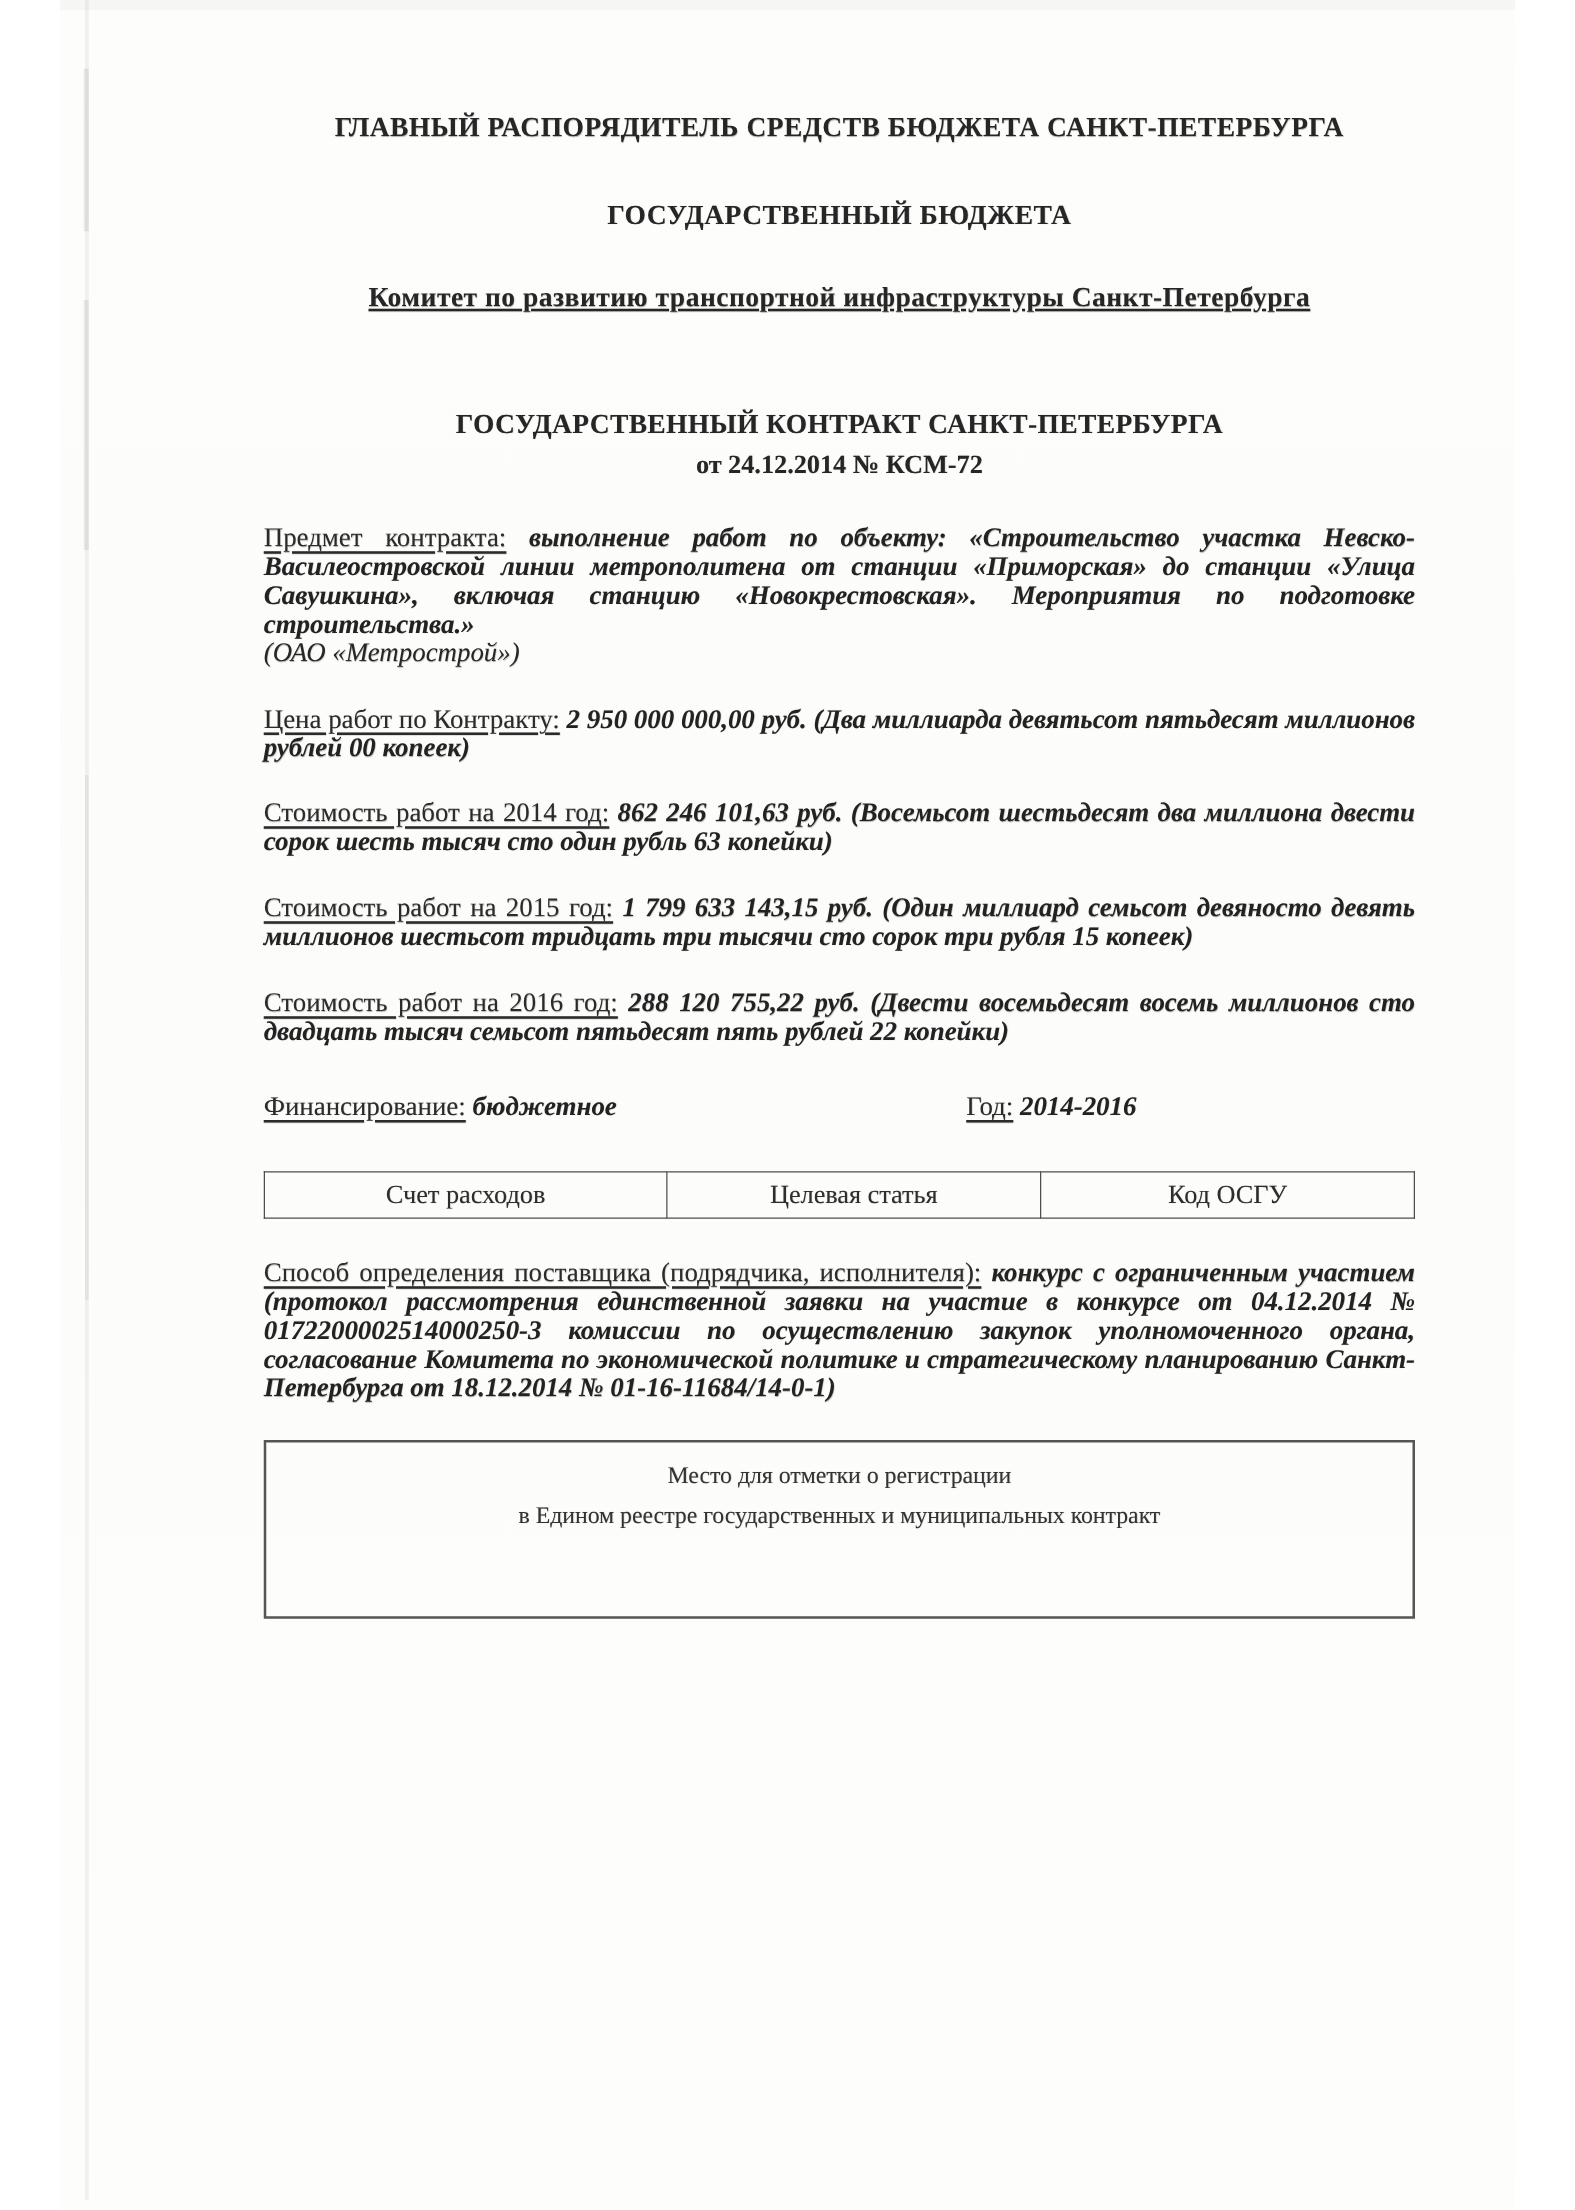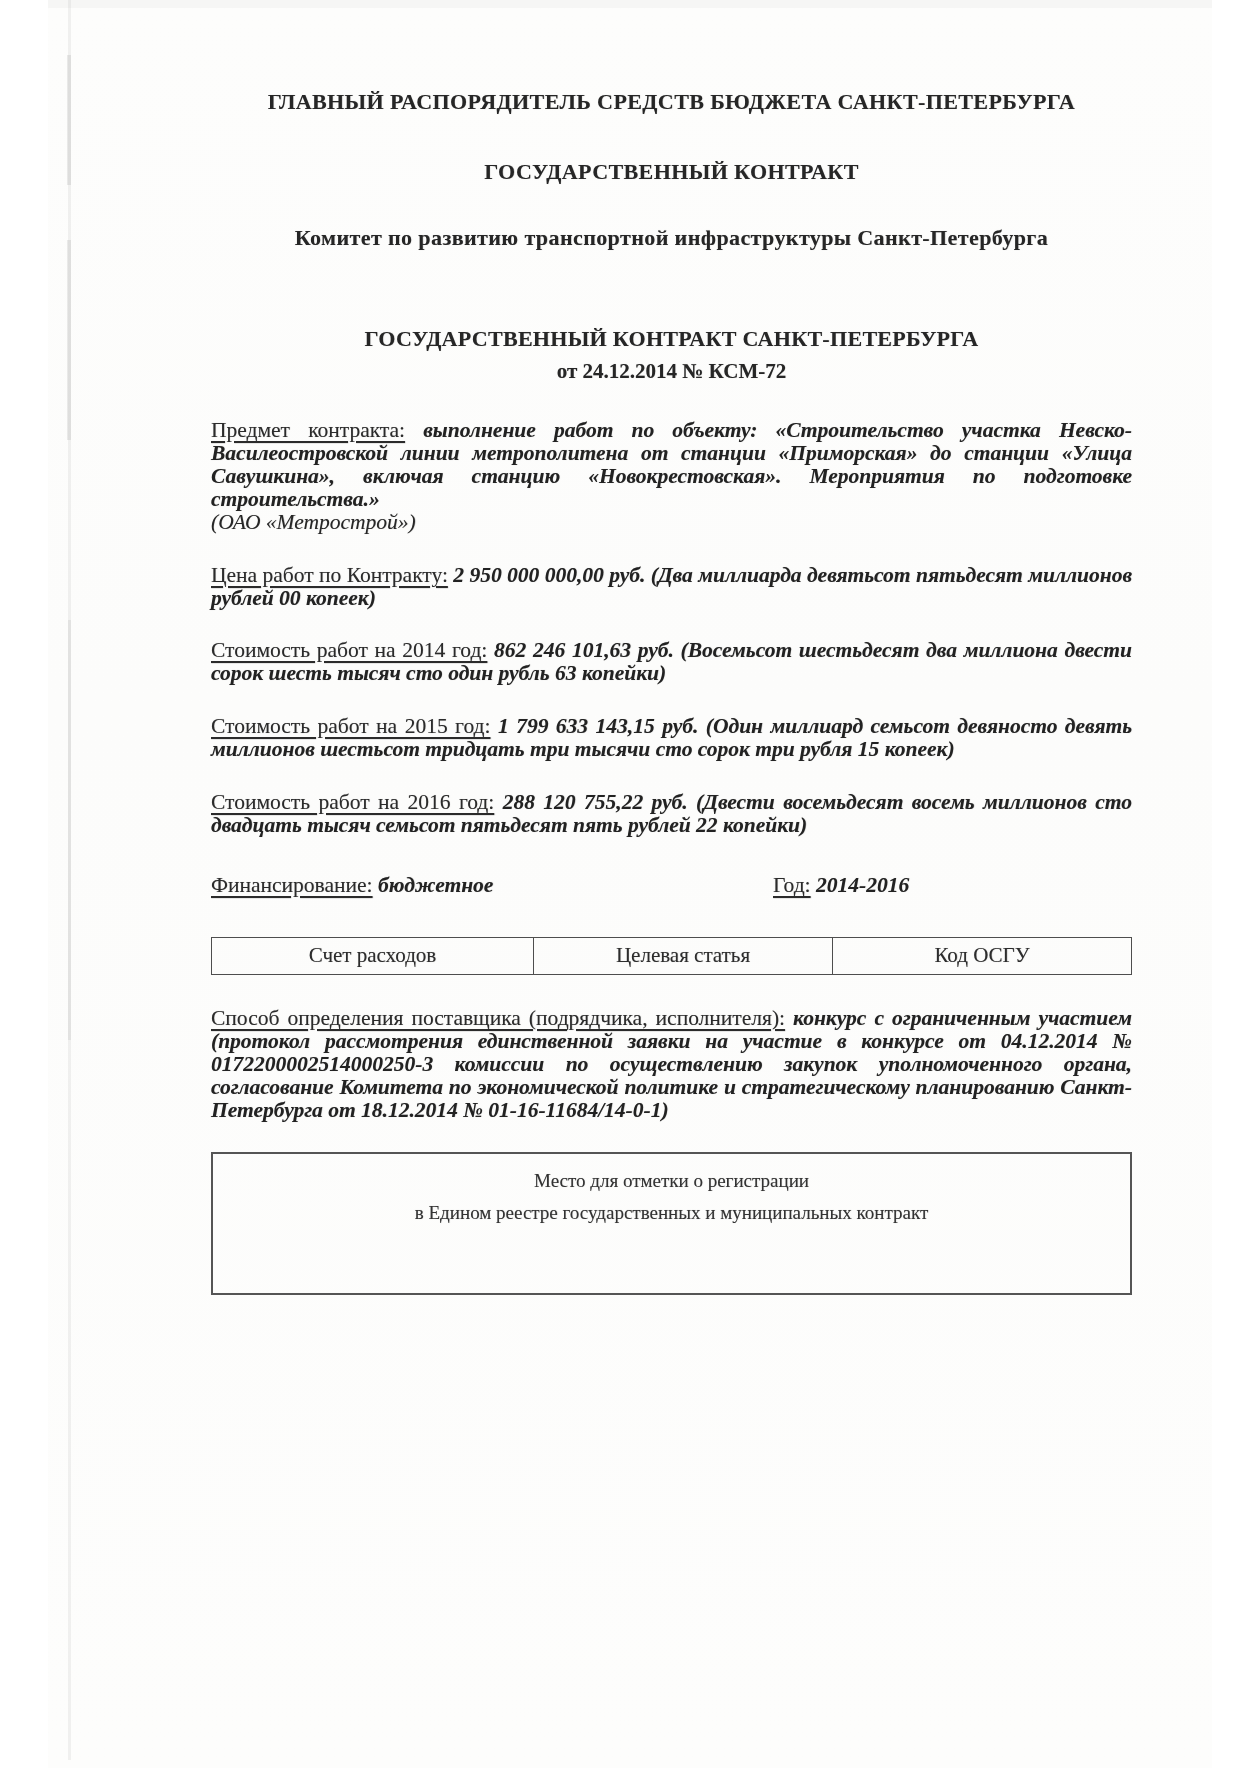--- a/index.html
+++ b/index.html
@@ -39,21 +39,21 @@
 
   .h-center { text-align: center; }
   .title {
     font-weight: bold;
     font-size: 22px;
     letter-spacing: 0.4px;
     line-height: 28px;
   }
   .title-grbs      { margin-bottom: 42px; }
   .title-customer  { margin-bottom: 38px; }
-  .title-committee { margin-bottom: 72px; font-size: 22px; }
+  .title-committee { margin-bottom: 72px; font-size: 22px; text-decoration: underline; }
   .contract-head   { margin-bottom: 30px; }
   .contract-head .line1 { font-weight: bold; font-size: 22px; letter-spacing: 0.3px; line-height: 30px; }
   .contract-head .line2 { font-weight: bold; font-size: 21px; line-height: 35px; }
 
   .para {
     font-size: 21.5px;
     line-height: 23px;
     text-align: justify;
   }
   .m-b-30 { margin-bottom: 30px; }
@@ -123,21 +123,21 @@
   <div class="scan-line-left-dark1"></div>
   <div class="scan-line-left-dark2"></div>
   <div class="scan-line-left-dark3"></div>
   <div class="scan-line-right"></div>
   <div class="scan-smudge-top"></div>
 
   <div class="content">
 
     <div class="h-center title title-grbs">ГЛАВНЫЙ РАСПОРЯДИТЕЛЬ СРЕДСТВ БЮДЖЕТА САНКТ-ПЕТЕРБУРГА</div>
 
-    <div class="h-center title title-customer">ГОСУДАРСТВЕННЫЙ КОНТРАКТ</div>
+    <div class="h-center title title-customer">ГОСУДАРСТВЕННЫЙ БЮДЖЕТА</div>
 
     <div class="h-center title title-committee">Комитет по развитию транспортной инфраструктуры Санкт-Петербурга</div>
 
     <div class="h-center contract-head">
       <div class="line1">ГОСУДАРСТВЕННЫЙ КОНТРАКТ САНКТ-ПЕТЕРБУРГА</div>
       <div class="line2">от 24.12.2014 № КСМ-72</div>
     </div>
 
     <p class="para m-b-30"><span class="lbl">Предмет контракта:</span> <span class="val">выполнение работ по объекту: «Строительство участка Невско-Василеостровской линии метрополитена от станции «Приморская» до станции «Улица Савушкина», включая станцию «Новокрестовская». Мероприятия по подготовке строительства.»</span><br><span class="note-italic">(ОАО «Метрострой»)</span></p>
 

